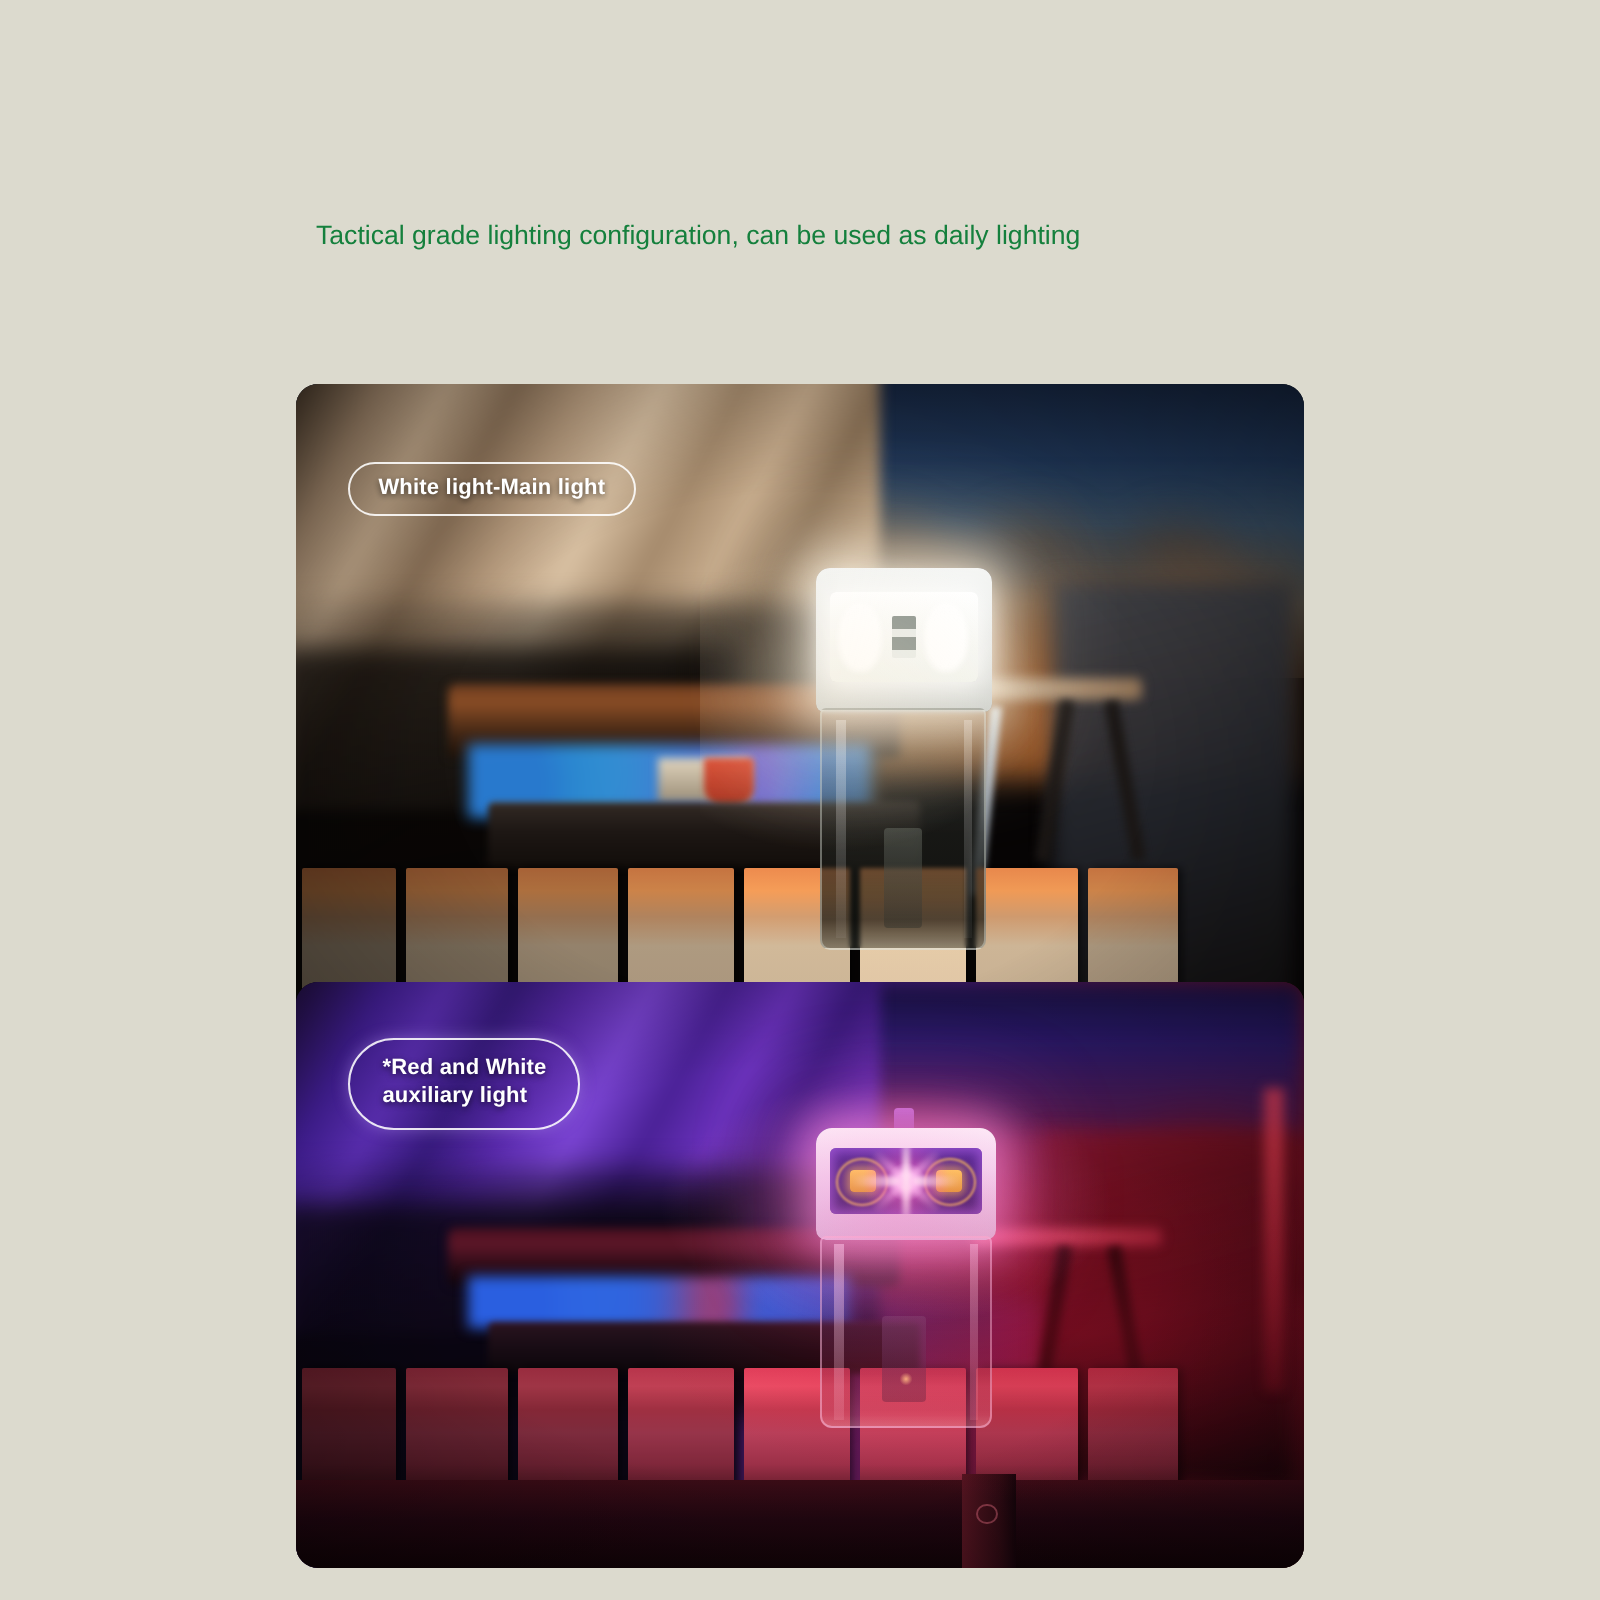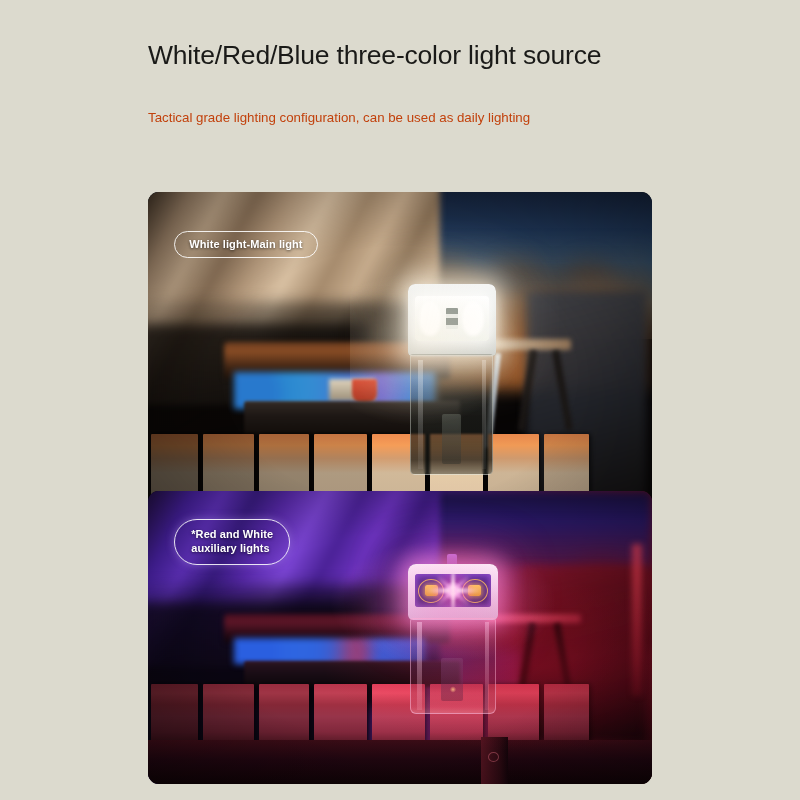--- a/index.html
+++ b/index.html
@@ -32,25 +32,25 @@
     top: 40px;
     font-size: 26.5px;
     font-weight: 400;
     letter-spacing: -0.2px;
     color: #1a1a18;
     white-space: nowrap;
   }
 
   .subtext {
     position: absolute;
-    left: 148px;
+    left: 158px;
     top: 108px;
     font-size: 13.3px;
     line-height: 20px;
-    color: #c2410c;
+    color: #15803d;
     white-space: nowrap;
   }
   .subtext .line { display: block; }
 
   
   .photo {
     position: absolute;
     left: 148px;
     width: 504px;
     border-radius: 11px;
@@ -575,21 +575,20 @@
     line-height: 14.5px;
     box-shadow: 0 0 8px rgba(200,170,255,.35);
   }
   #badge-rb .bl { display: block; }
 </style>
 </head>
 <body style="background: rgb(220, 218, 206);">
 
 <div class="page">
 
-  <h1 class="heading">White/Red/Blue three-color light source</h1>
 
   <div class="subtext">
     <span class="line">Tactical grade lighting configuration, can be used as daily lighting</span>
   </div>
 
   <figure class="photo" id="photo-white">
     <div class="layer p1-sky"></div>
     <div class="layer p1-treetop"></div>
     <div class="layer p1-trees"></div>
     <div class="layer p1-tent"></div>
@@ -688,18 +687,18 @@
         <span class="lrb-spark"></span>
       </div>
     </div>
 
     <div class="p2-glow"></div>
     <div class="p2-vignette"></div>
 
     <figcaption class="badge" id="badge-rb">
       <span>
         <span class="bl">*Red and White</span>
-        <span class="bl">auxiliary lights</span>
+        <span class="bl">auxiliary light</span>
       </span>
     </figcaption>
   </figure>
 
 </div>
 
 </body></html>

